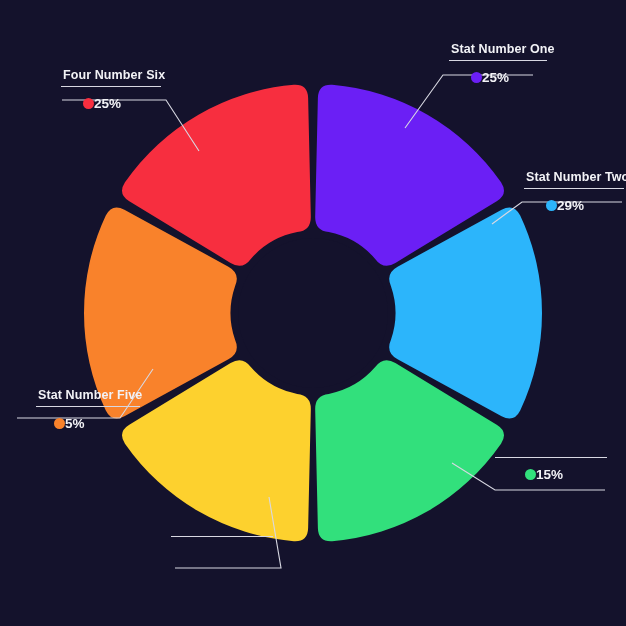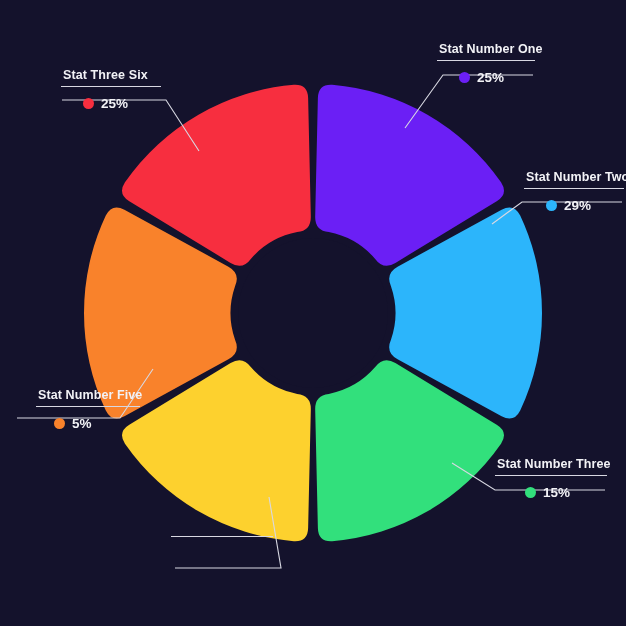--- a/index.html
+++ b/index.html
@@ -35,36 +35,35 @@
     padding: 0 2px 3px 2px;
   }
   .callout-rule {
     height: 1px;
     background: #d8d8e2;
     width: 100%;
   }
   .callout-value {
     display: flex;
     align-items: center;
-    gap: 7px;
     margin-top: 9px;
     font-size: 13.5px;
     font-weight: 700;
     color: #f2f2f6;
   }
   .callout-value.indent-1 { padding-left: 22px; }
   .callout-value.indent-2 { padding-left: 30px; }
   .callout-value.indent-3 { padding-left: 18px; }
   .swatch {
     width: 11px;
     height: 11px;
     border-radius: 50%;
     flex: 0 0 auto;
   }
-  .c-one   { left: 437px; top: 42px; }
+  .c-one   { left: 449px; top: 42px; }
   .c-two   { left: 524px; top: 170px; }
   .c-three { left: 495px; top: 457px; }
   .c-four  { left: 171px; top: 536px; }
   .c-five  { left: 16px; top: 388px; margin-left: 20px; }
   .c-six   { left: 61px; top: 68px; }
 </style>
 </head>
 <body style="background: rgb(20, 18, 44);">
 
 <div id="stage" style="background: rgb(20, 18, 44);">
@@ -101,21 +100,20 @@
   <div class="callout c-two">
     <div class="callout-title">Stat Number Two</div>
     <div class="callout-rule" style="width: 100px;"></div>
     <div class="callout-value indent-1">
       <span class="swatch" style="background: rgb(44, 181, 251);"></span>
       <span>29%</span>
     </div>
   </div>
 
   <div class="callout c-three">
-    <div class="callout-title">Stat Number Three</div>
     <div class="callout-rule" style="width: 112px;"></div>
     <div class="callout-value indent-2">
       <span class="swatch" style="background: rgb(50, 224, 124);"></span>
       <span>15%</span>
     </div>
   </div>
 
   <div class="callout c-four">
     <div class="callout-rule" style="width: 102px;"></div>
   </div>
@@ -123,21 +121,21 @@
   <div class="callout c-five">
     <div class="callout-title">Stat Number Five</div>
     <div class="callout-rule" style="width: 104px;"></div>
     <div class="callout-value indent-3">
       <span class="swatch" style="background: rgb(249, 130, 43);"></span>
       <span>5%</span>
     </div>
   </div>
 
   <div class="callout c-six">
-    <div class="callout-title">Stat Three Six</div>
+    <div class="callout-title">Four Number Six</div>
     <div class="callout-rule" style="width: 100px;"></div>
     <div class="callout-value indent-1">
       <span class="swatch" style="background: rgb(247, 46, 63);"></span>
       <span>25%</span>
     </div>
   </div>
 
 </div>
 
 </body></html>

